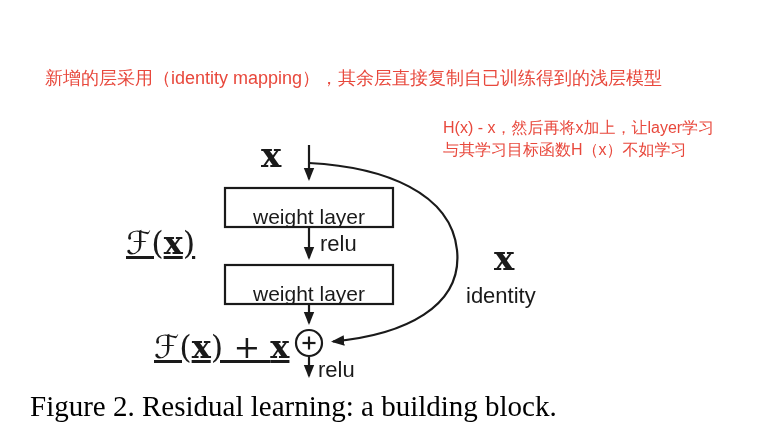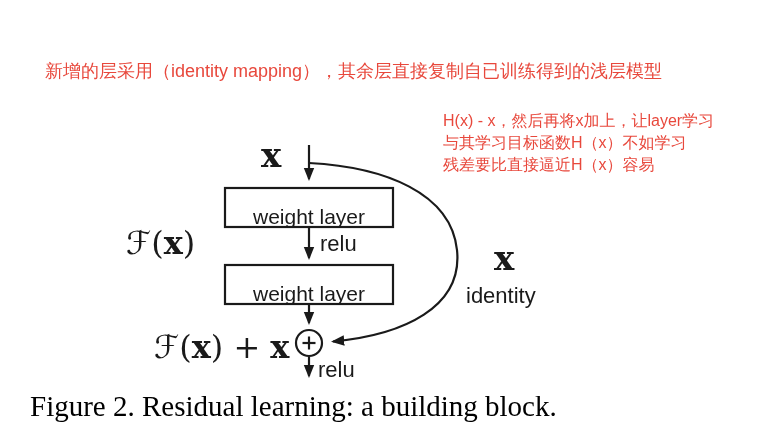--- a/index.html
+++ b/index.html
@@ -1,25 +1,25 @@
 <!DOCTYPE html>
 <html><head>
 <meta charset="utf-8">
 <style>
   html,body { margin:0; padding:0; background:#ffffff; }
   .page {
     position:relative; width:758px; height:436px; background:#ffffff;
     overflow:hidden; font-family:"Liberation Sans", sans-serif; color:#1a1a1a;
   }
-  .note { position:absolute; color:#e8483c; white-space:nowrap; }
+  .note { position:absolute; color:#e8483c; white-space:nowrap;margin-top:7px; }
   .top-note { left:45px; top:60px; font-size:18px; line-height:22px; }
   .side-note { left:443px; top:110px; font-size:16px; line-height:22px; }
   .diagram-svg { position:absolute; left:0; top:0; }
   .lbl { position:absolute; white-space:nowrap; }
-  .math { font-family:"DejaVu Serif","DejaVu Sans",serif; }
+  .math { font-family:"DejaVu Serif","DejaVu Sans",serif;text-decoration:underline; }
   .math .bx { font-weight:bold; }
   .input-x  { left:261px; top:138px; font-size:34px; font-weight:bold; font-family:"DejaVu Serif","DejaVu Sans",serif; line-height:34px; }
   .x-right  { left:494px; top:241px; font-size:34px; font-weight:bold; font-family:"DejaVu Serif","DejaVu Sans",serif; line-height:34px; }
   .box-label {
     position:absolute; left:225px; width:168px; height:39px;
     display:flex; align-items:center; justify-content:center;
     font-size:21px; line-height:21px;margin-top:9px;
   }
   .wl1 { top:188px; }
   .wl2 { top:265px; }
@@ -36,21 +36,20 @@
 </head>
 <body>
 
 <div class="page">
 
   <div class="note top-note">新增的层采用（identity mapping），其余层直接复制自已训练得到的浅层模型</div>
 
   <div class="note side-note">
     <div>H(x) - x，然后再将x加上，让layer学习</div>
     <div>与其学习目标函数H（x）不如学习</div>
-    <div>残差要比直接逼近H（x）容易</div>
   </div>
 
   <svg class="diagram-svg" width="758" height="436" viewBox="0 0 758 436">
     <defs>
       <marker id="ah" viewBox="0 0 10 10" refX="8.5" refY="5" markerWidth="6" markerHeight="6" orient="auto-start-reverse">
         <path d="M 0 1 L 10 5 L 0 9 z" fill="#1a1a1a"></path>
       </marker>
     </defs>
 
     <path d="M 309 163 C 385 167 451 193 457 250 C 463 307 404 335 333 341.5" fill="none" stroke="#1a1a1a" stroke-width="2.2" marker-end="url(#ah)"></path>

